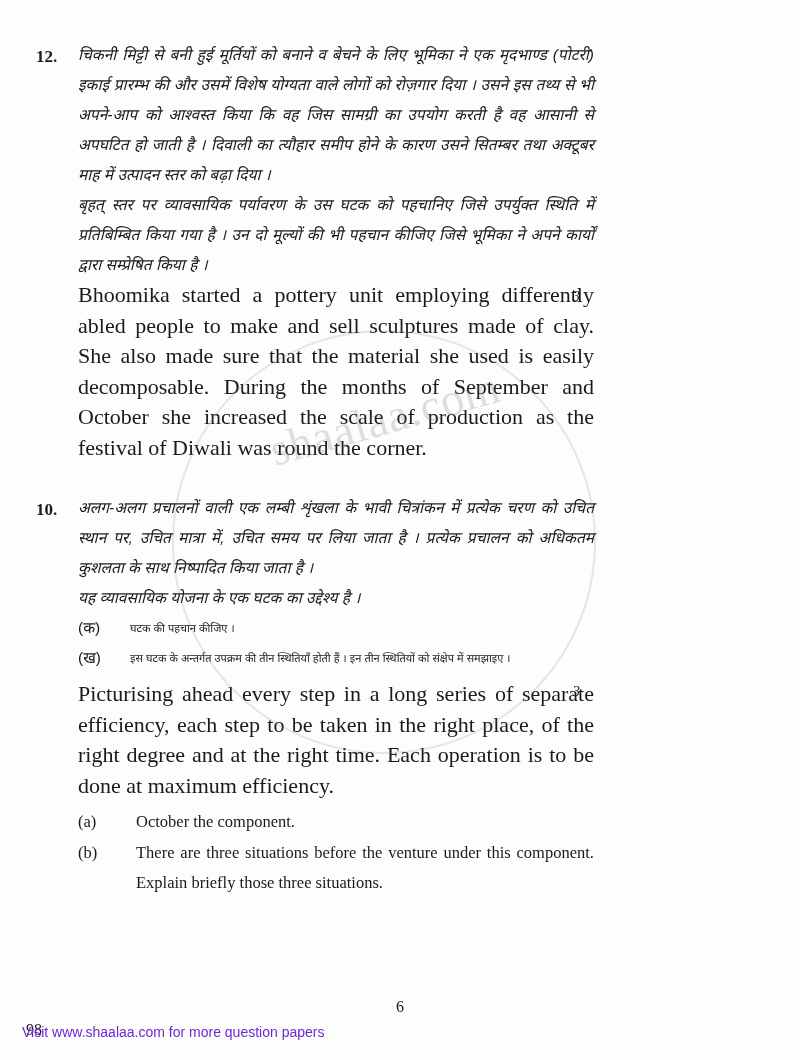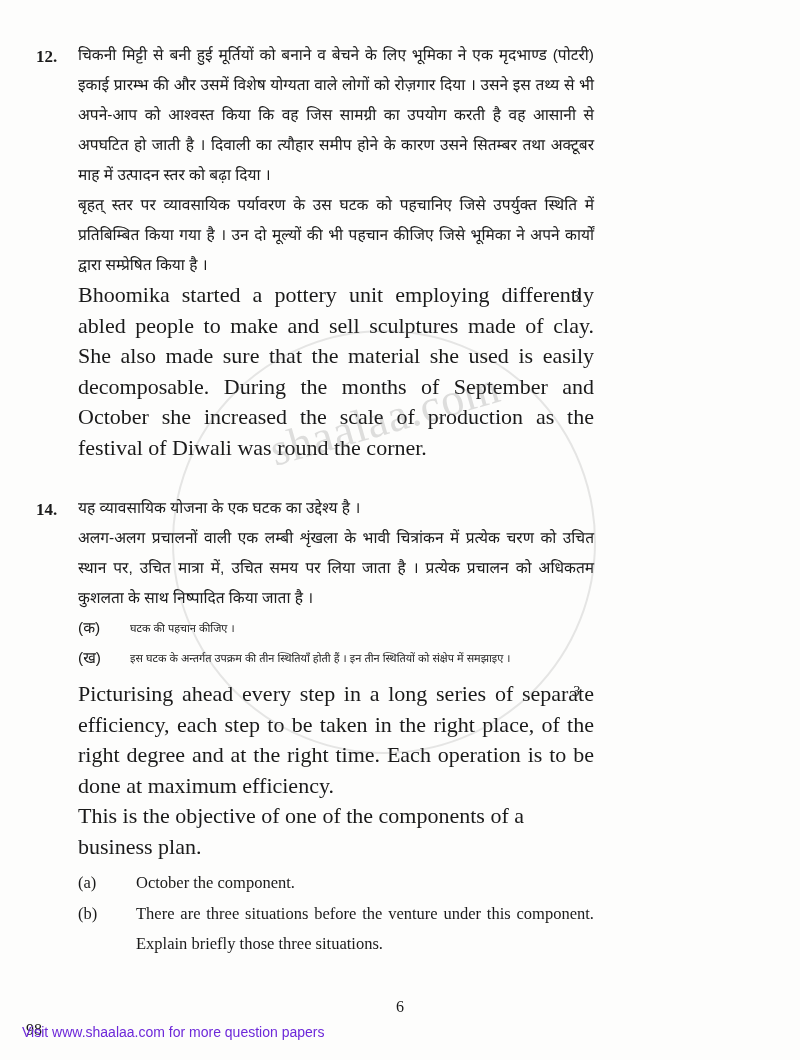--- a/index.html
+++ b/index.html
@@ -82,20 +82,21 @@
     position: relative;
   }
 
   .hi {
     font-family: "Liberation Sans", sans-serif;
     font-size: 15.5px;
     line-height: 30px;
     text-align: justify;
     text-justify: inter-word;
     margin: 0;
+    font-style: italic;
   }
   .hi.last { text-align: left; }
 
   .en {
     font-family: "Liberation Serif", serif;
     font-size: 22px;
     line-height: 30.5px;
     text-align: justify;
     text-justify: inter-word;
     margin: 0;
@@ -179,36 +180,35 @@
       <div class="qnum">12.</div>
       <div class="qbody">
         <p class="hi">चिकनी मिट्टी से बनी हुई मूर्तियों को बनाने व बेचने के लिए भूमिका ने एक मृदभाण्ड (पोटरी) इकाई प्रारम्भ की और उसमें विशेष योग्यता वाले लोगों को रोज़गार दिया । उसने इस तथ्य से भी अपने-आप को आश्वस्त किया कि वह जिस सामग्री का उपयोग करती है वह आसानी से अपघटित हो जाती है । दिवाली का त्यौहार समीप होने के कारण उसने सितम्बर तथा अक्टूबर माह में उत्पादन स्तर को बढ़ा दिया ।</p>
         <p class="hi">बृहत् स्तर पर व्यावसायिक पर्यावरण के उस घटक को पहचानिए जिसे उपर्युक्त स्थिति में प्रतिबिम्बित किया गया है । उन दो मूल्यों की भी पहचान कीजिए जिसे भूमिका ने अपने कार्यों द्वारा सम्प्रेषित किया है ।</p>
         <div class="marks" style="top: 248px;">3</div>
         <p class="en">Bhoomika started a pottery unit employing differently abled people to make and sell sculptures made of clay. She also made sure that the material she used is easily decomposable. During the months of September and October she increased the scale of production as the festival of Diwali was round the corner.</p>
       </div>
     </div>
 
     <div class="qblock" id="q13">
-      <div class="qnum">14.</div>
+      <div class="qnum">10.</div>
       <div class="qbody">
+        <p class="hi">अलग-अलग प्रचालनों वाली एक लम्बी शृंखला के भावी चित्रांकन में प्रत्येक चरण को उचित स्थान पर, उचित मात्रा में, उचित समय पर लिया जाता है । प्रत्येक प्रचालन को अधिकतम कुशलता के साथ निष्पादित किया जाता है ।</p>
         <p class="hi last">यह व्यावसायिक योजना के एक घटक का उद्देश्य है ।</p>
-        <p class="hi">अलग-अलग प्रचालनों वाली एक लम्बी शृंखला के भावी चित्रांकन में प्रत्येक चरण को उचित स्थान पर, उचित मात्रा में, उचित समय पर लिया जाता है । प्रत्येक प्रचालन को अधिकतम कुशलता के साथ निष्पादित किया जाता है ।</p>
         <div class="sub">
           <div class="lbl">(क)</div>
           <div class="txt">घटक की पहचान कीजिए ।</div>
         </div>
         <div class="sub">
           <div class="lbl">(ख)</div>
           <div class="txt">इस घटक के अन्तर्गत उपक्रम की तीन स्थितियाँ होती हैं । इन तीन स्थितियों को संक्षेप में समझाइए ।</div>
         </div>
         <div class="marks" style="top: 190px;">3</div>
         <div class="gap-sm"></div>
         <p class="en">Picturising ahead every step in a long series of separate efficiency, each step to be taken in the right place, of the right degree and at the right time. Each operation is to be done at maximum efficiency.</p>
-        <p class="en last">This is the objective of one of the components of a business plan.</p>
         <div class="gap-sm"></div>
         <div class="sub sub-en">
           <div class="lbl">(a)</div>
           <div class="txt">October the component.</div>
         </div>
         <div class="sub sub-en">
           <div class="lbl">(b)</div>
           <div class="txt">There are three situations before the venture under this component. Explain briefly those three situations.</div>
         </div>
       </div>

